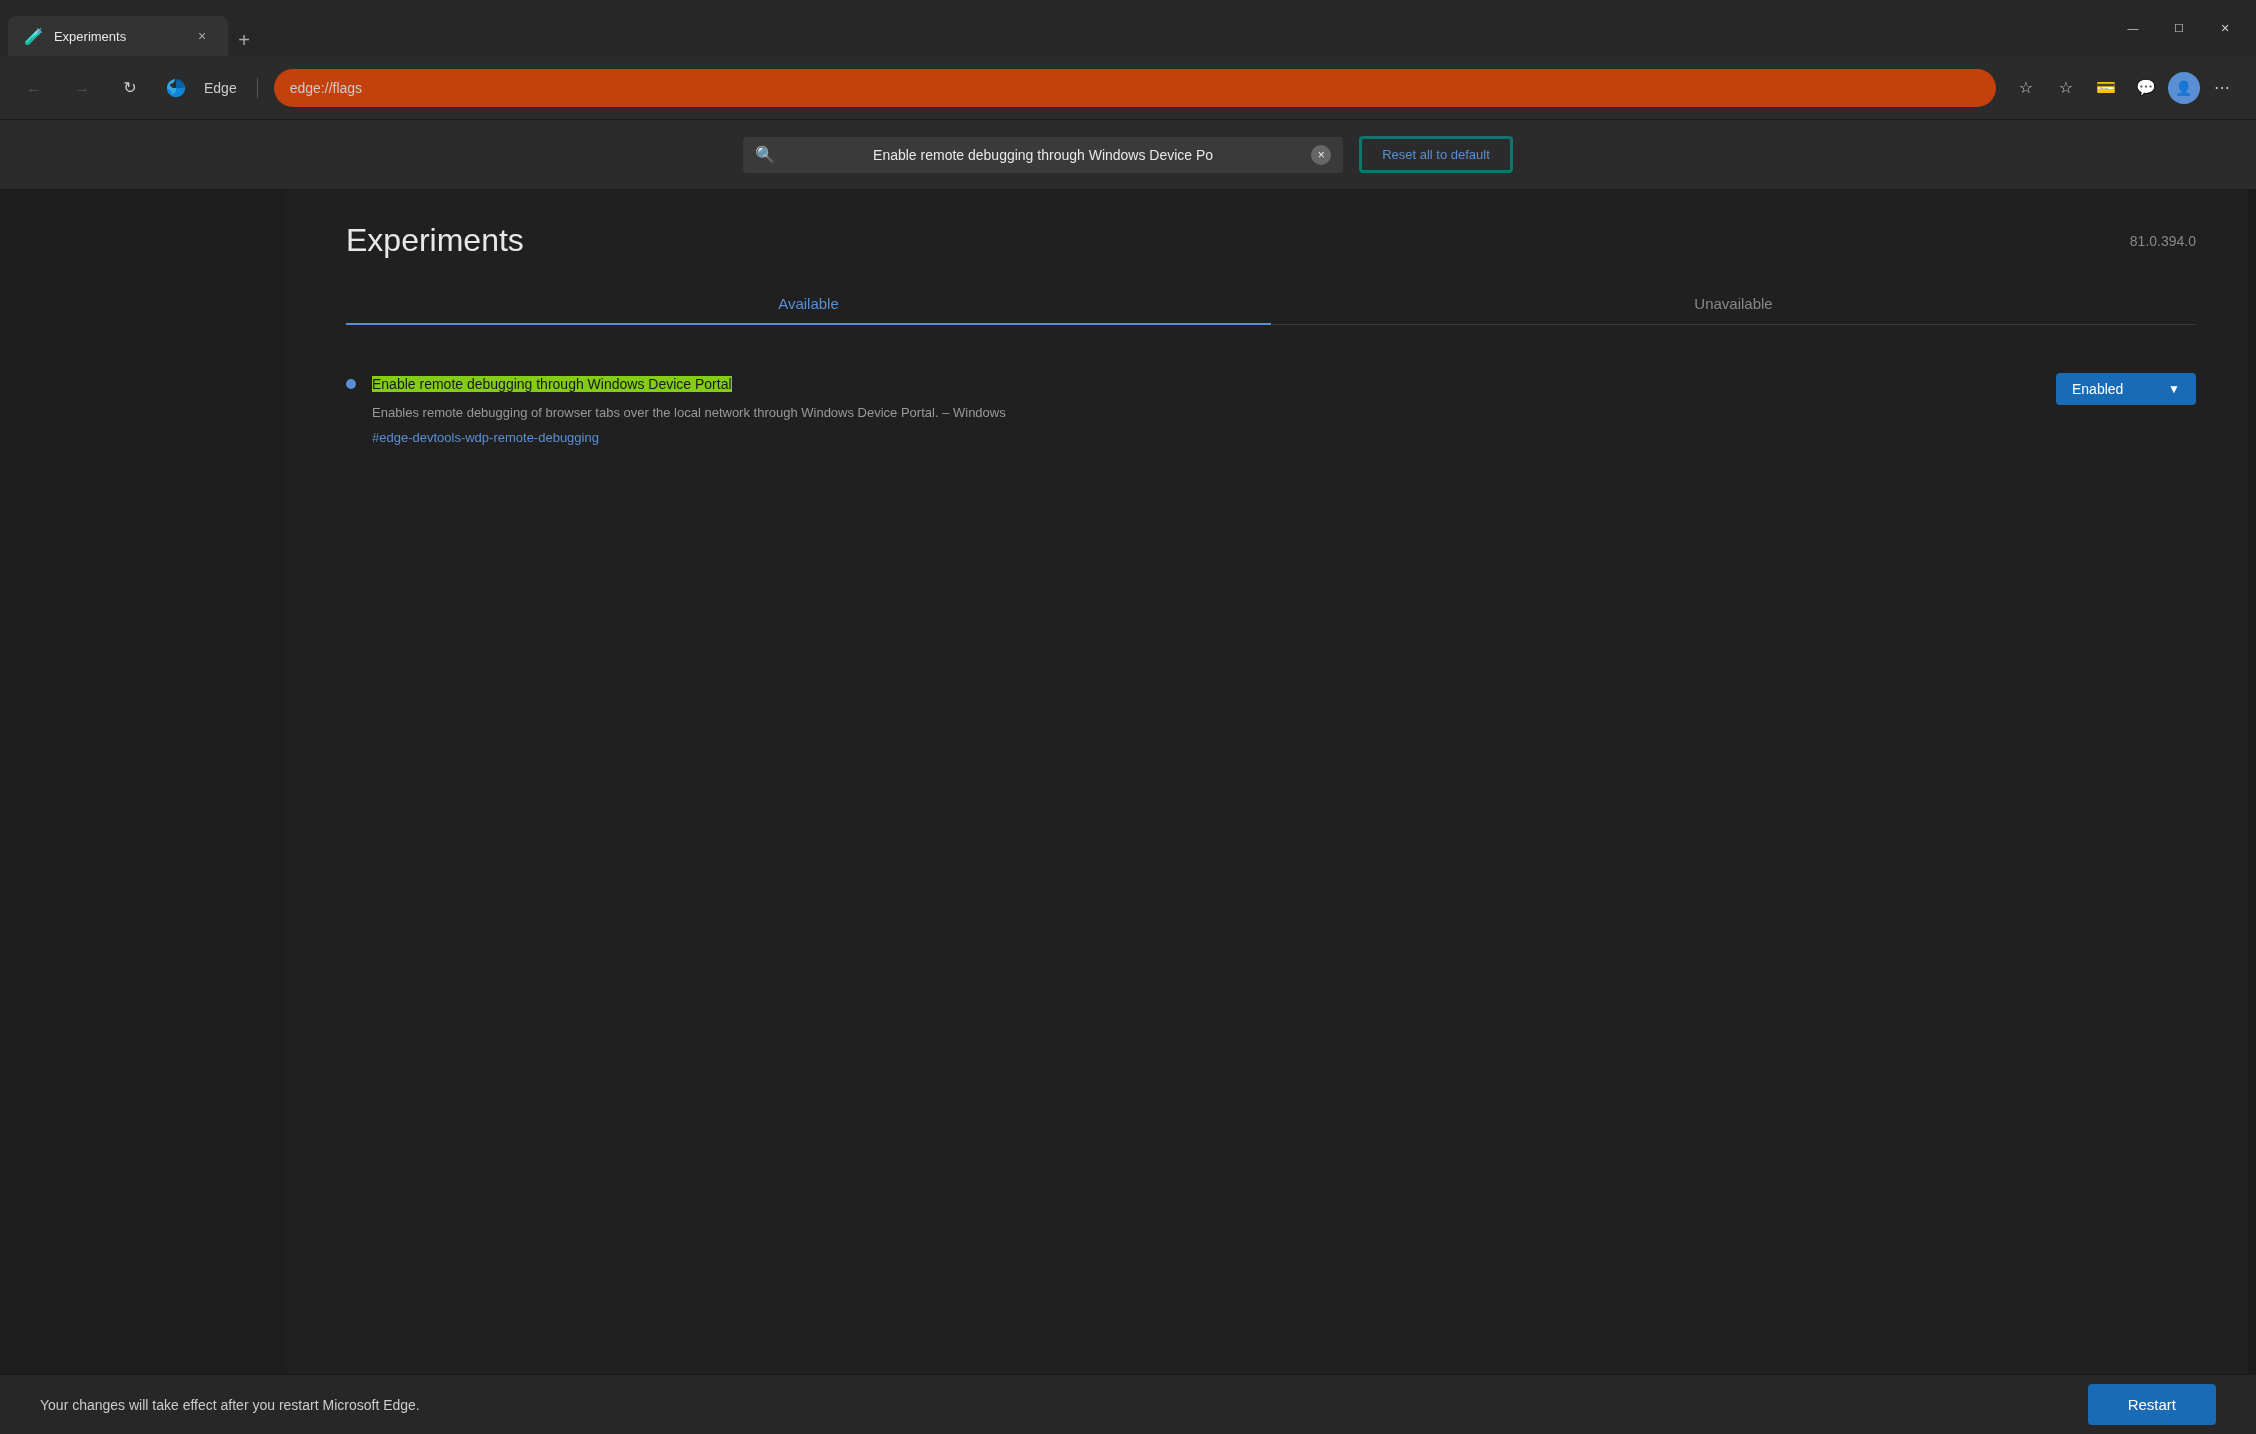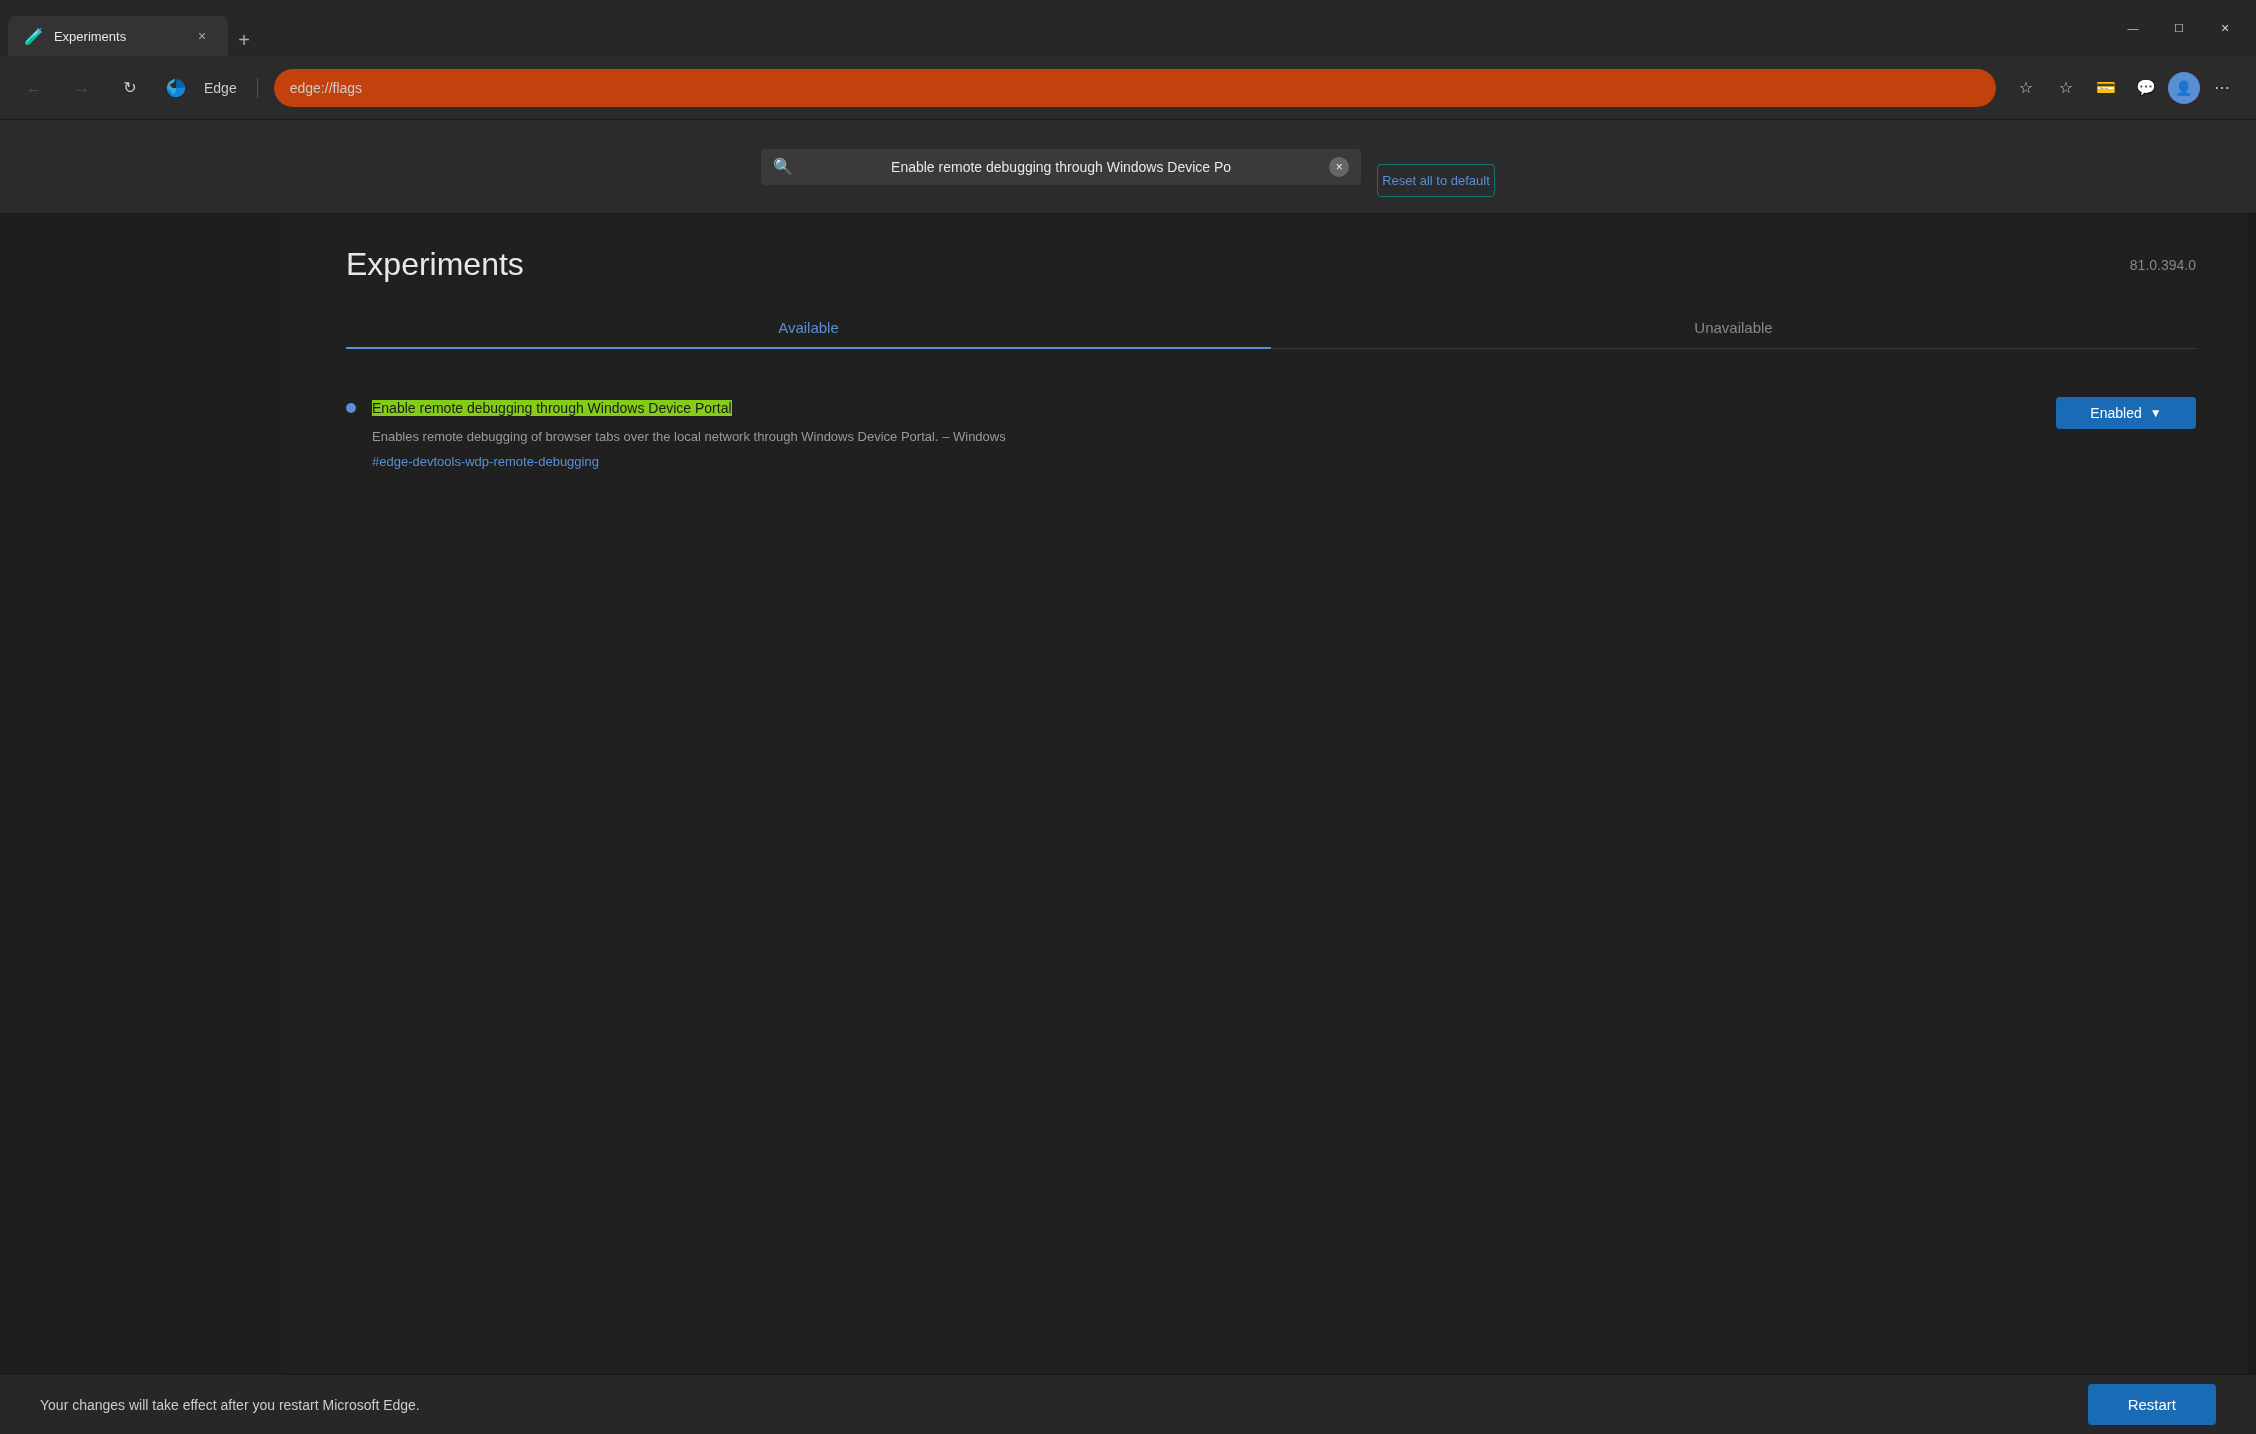--- a/index.html
+++ b/index.html
@@ -232,29 +232,28 @@
       border-radius: 50%;
       background: #666;
       display: flex;
       align-items: center;
       justify-content: center;
       color: #eee;
       font-size: 12px;
       cursor: pointer;
     }
     .reset-btn {
-      border: 1px solid #0f766e;
+      border: 3px solid #0f766e;
       background: transparent;
       color: #5a8fd4;
-      padding: 8px 4px;
+      padding: 8px 20px;
       border-radius: 4px;
       font-size: 13px;
       cursor: pointer;
       white-space: nowrap;
-      margin-top: 28px;
     }
 
     
     .experiments-header {
       display: flex;
       justify-content: space-between;
       align-items: center;
       padding: 32px 0 24px;
     }
     .experiments-title {
@@ -343,21 +342,21 @@
       color: #fff;
       border: none;
       border-radius: 4px;
       padding: 8px 16px;
       font-size: 14px;
       cursor: pointer;
       display: flex;
       align-items: center;
       gap: 8px;
       min-width: 140px;
-      justify-content: center;
+      justify-content: space-between;
     }
     .enabled-select-wrap {
       position: relative;
     }
     .select-arrow {
       font-size: 12px;
     }
 
     
     .bottom-bar {

